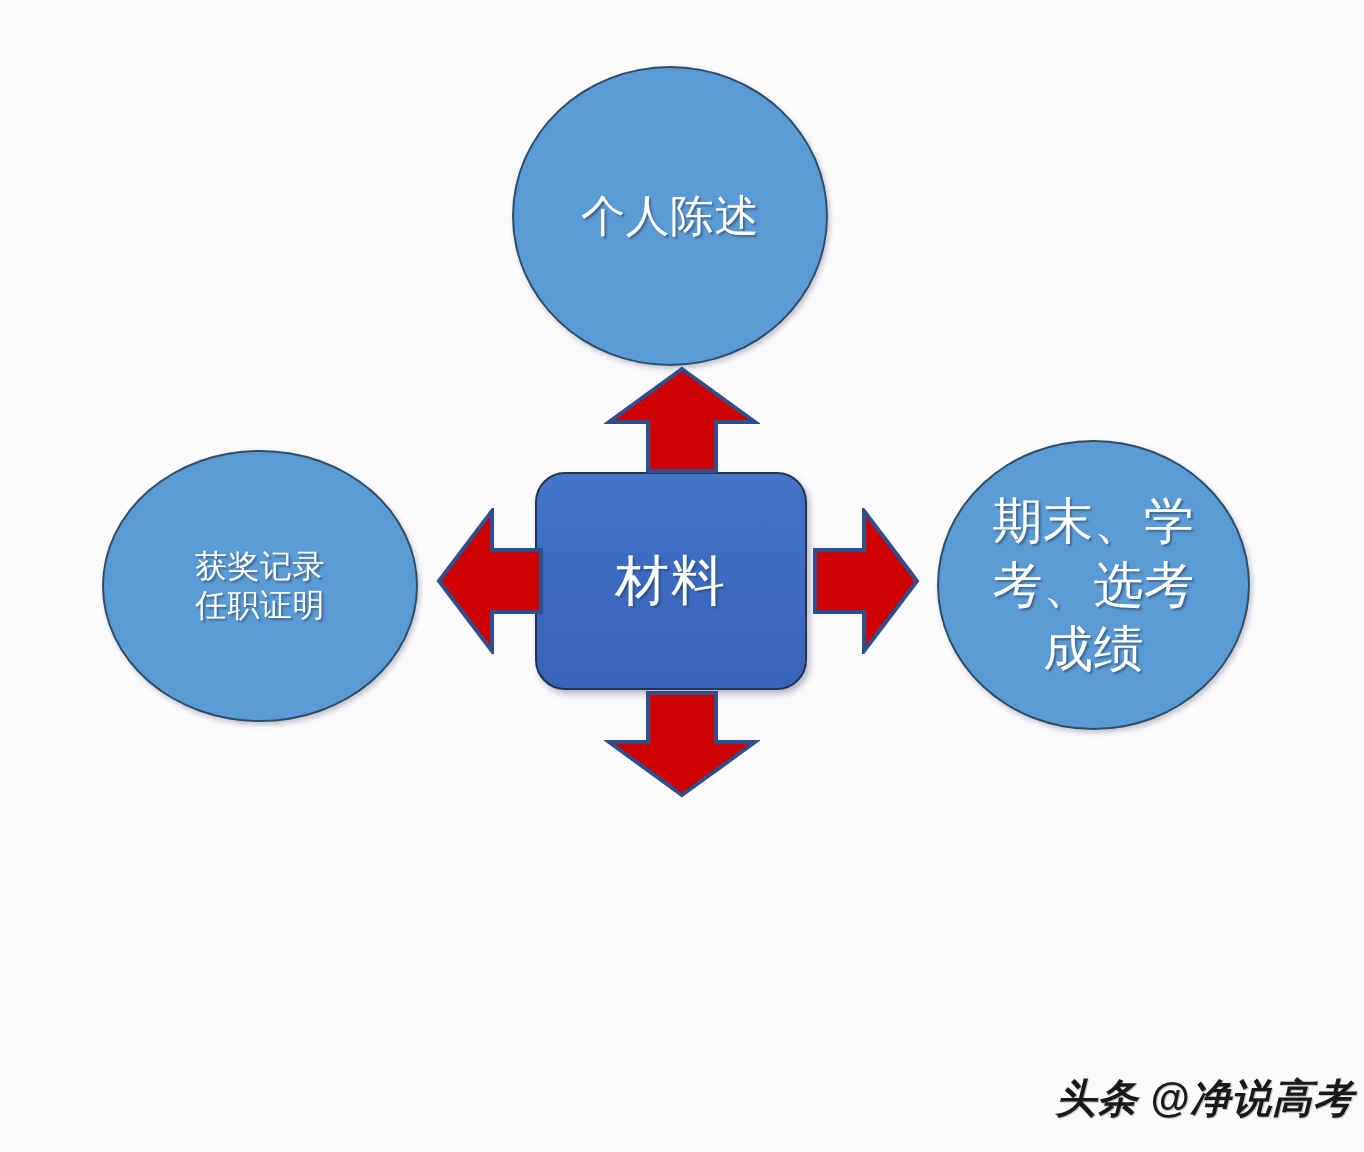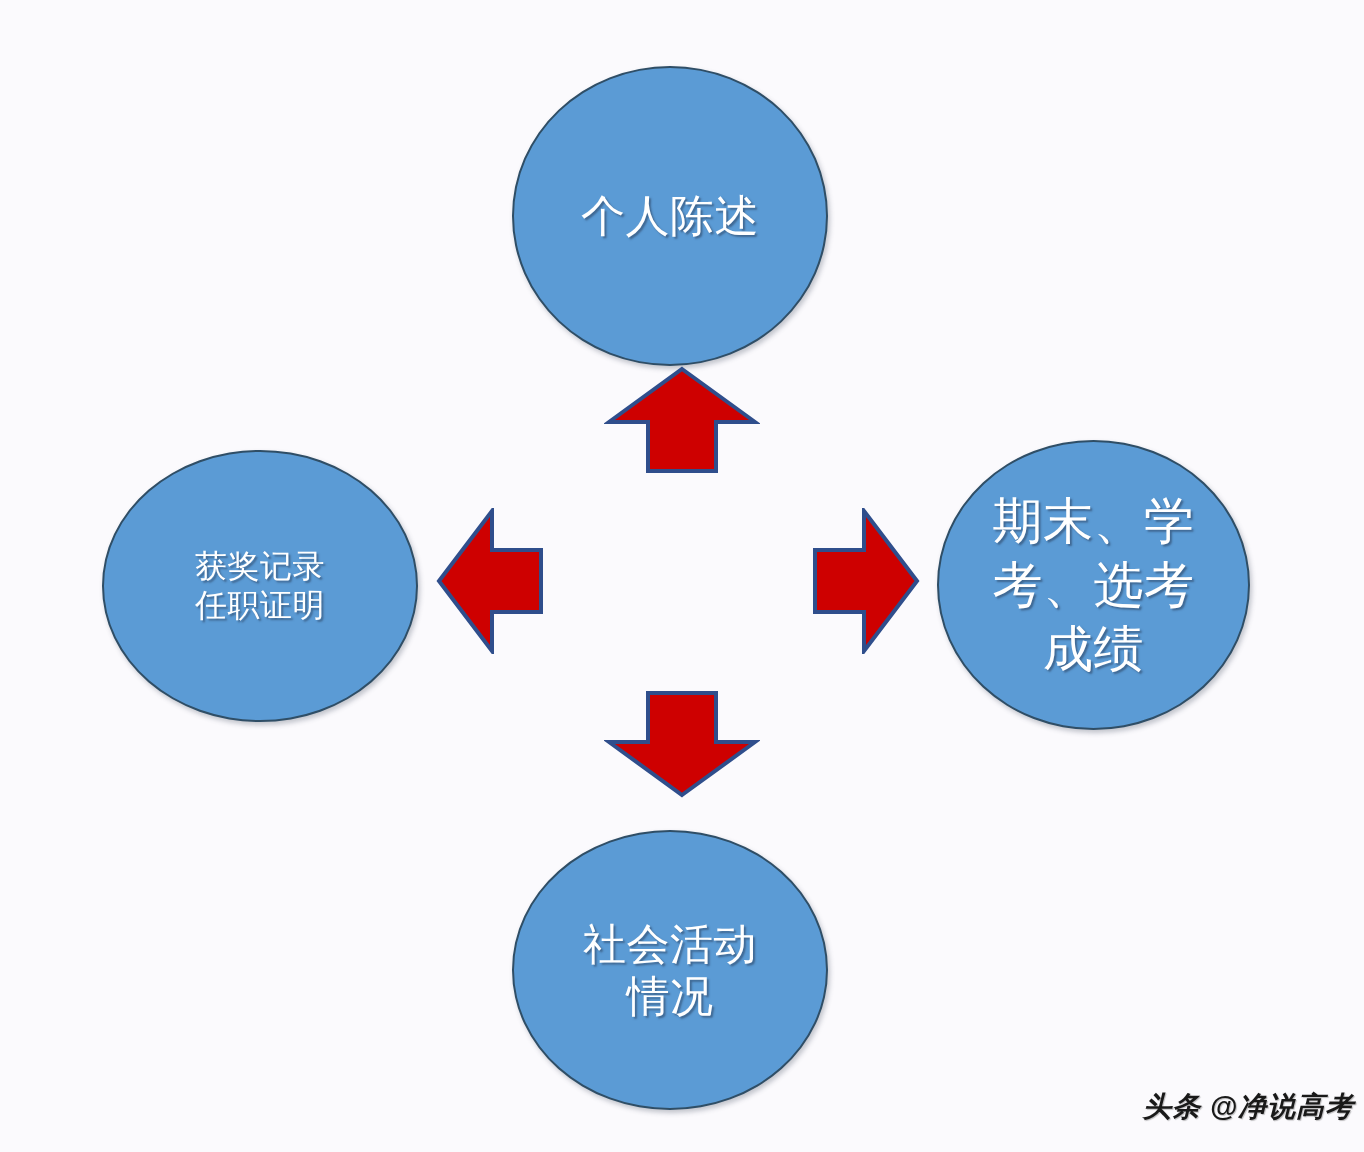--- a/index.html
+++ b/index.html
@@ -107,21 +107,21 @@
   #arrow-up    { left: 592px; top: 366px;  width: 156px; height: 108px; }
   #arrow-down  { left: 592px; top: 688px;  width: 156px; height: 110px; }
   #arrow-left  { left: 424px; top: 508px;  width: 108px; height: 146px; }
   #arrow-right { left: 800px; top: 508px;  width: 108px; height: 146px; }
 
   
   #watermark {
     position: absolute;
     right: 22px;
     bottom: 26px;
-    font-size: 28px;
+    font-size: 40px;
     font-weight: bold;
     font-style: italic;
     color: #191919;
     letter-spacing: 1px;
     text-shadow: 1px 1px 1px rgba(0,0,0,0.25);
     user-select: none;
     white-space: nowrap;
   }
 </style>
 </head>
@@ -137,25 +137,24 @@
     <span class="node-label">获奖记录
 任职证明</span>
   </div>
 
   <div class="node-ellipse" id="ellipse-right">
     <span class="node-label">期末、学
 考、选考
 成绩</span>
   </div>
 
-  <div class="node-ellipse" id="ellipse-bottom">
-    <span class="node-label">社会活动
-情况</span>
+
+  <div id="center-box">
+    <span class="node-label">材料</span>
   </div>
-
 
   <div class="arrow" id="arrow-up">
     <svg viewBox="0 0 156 108" width="156" height="108">
       <polygon points="78,3 151,56 112,56 112,105 44,105 44,56 5,56" fill="#CE0000" stroke="#2F4E8C" stroke-width="4" stroke-linejoin="miter"></polygon>
     </svg>
   </div>
 
   <div class="arrow" id="arrow-down">
     <svg viewBox="0 0 156 110" width="156" height="110">
       <polygon points="78,107 151,54 112,54 112,5 44,5 44,54 5,54" fill="#CE0000" stroke="#2F4E8C" stroke-width="4" stroke-linejoin="miter"></polygon>

